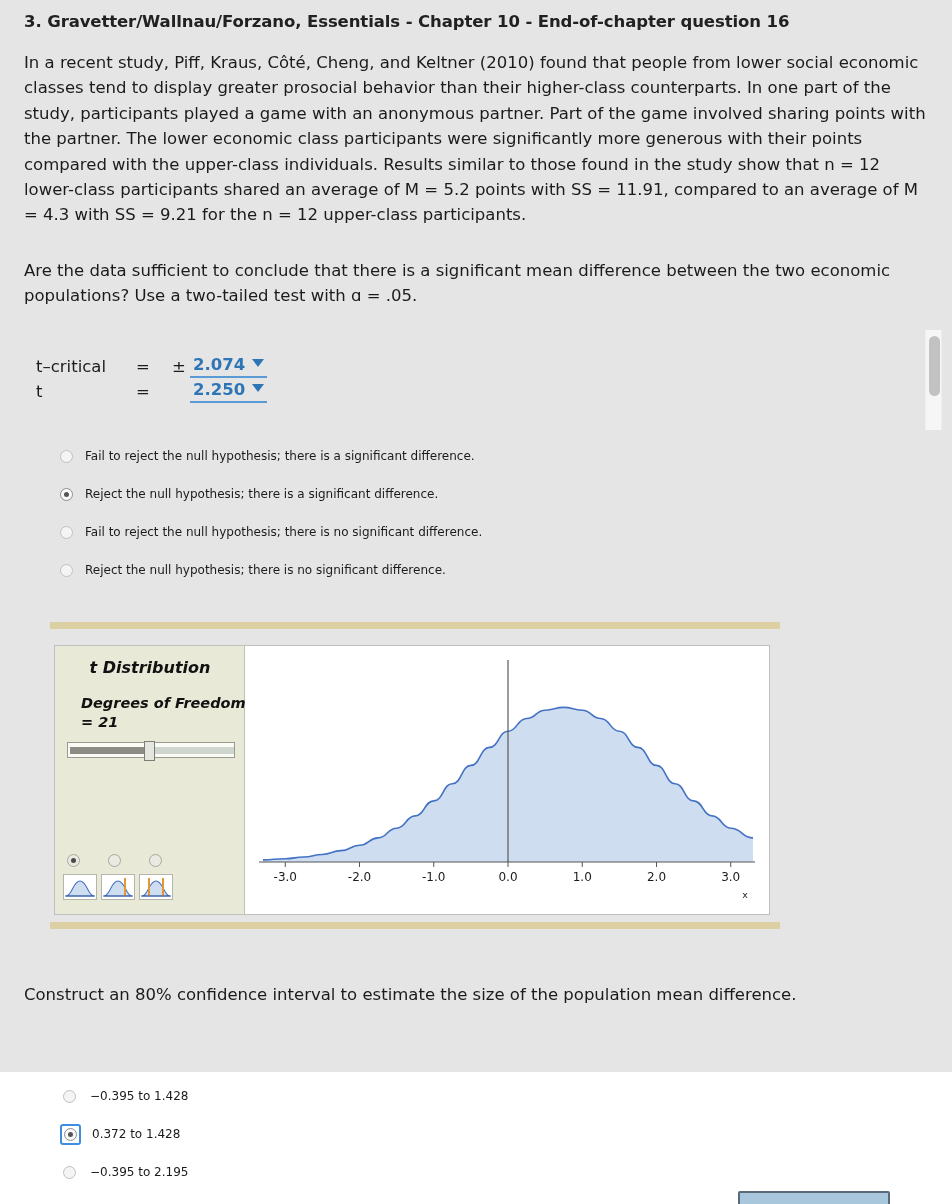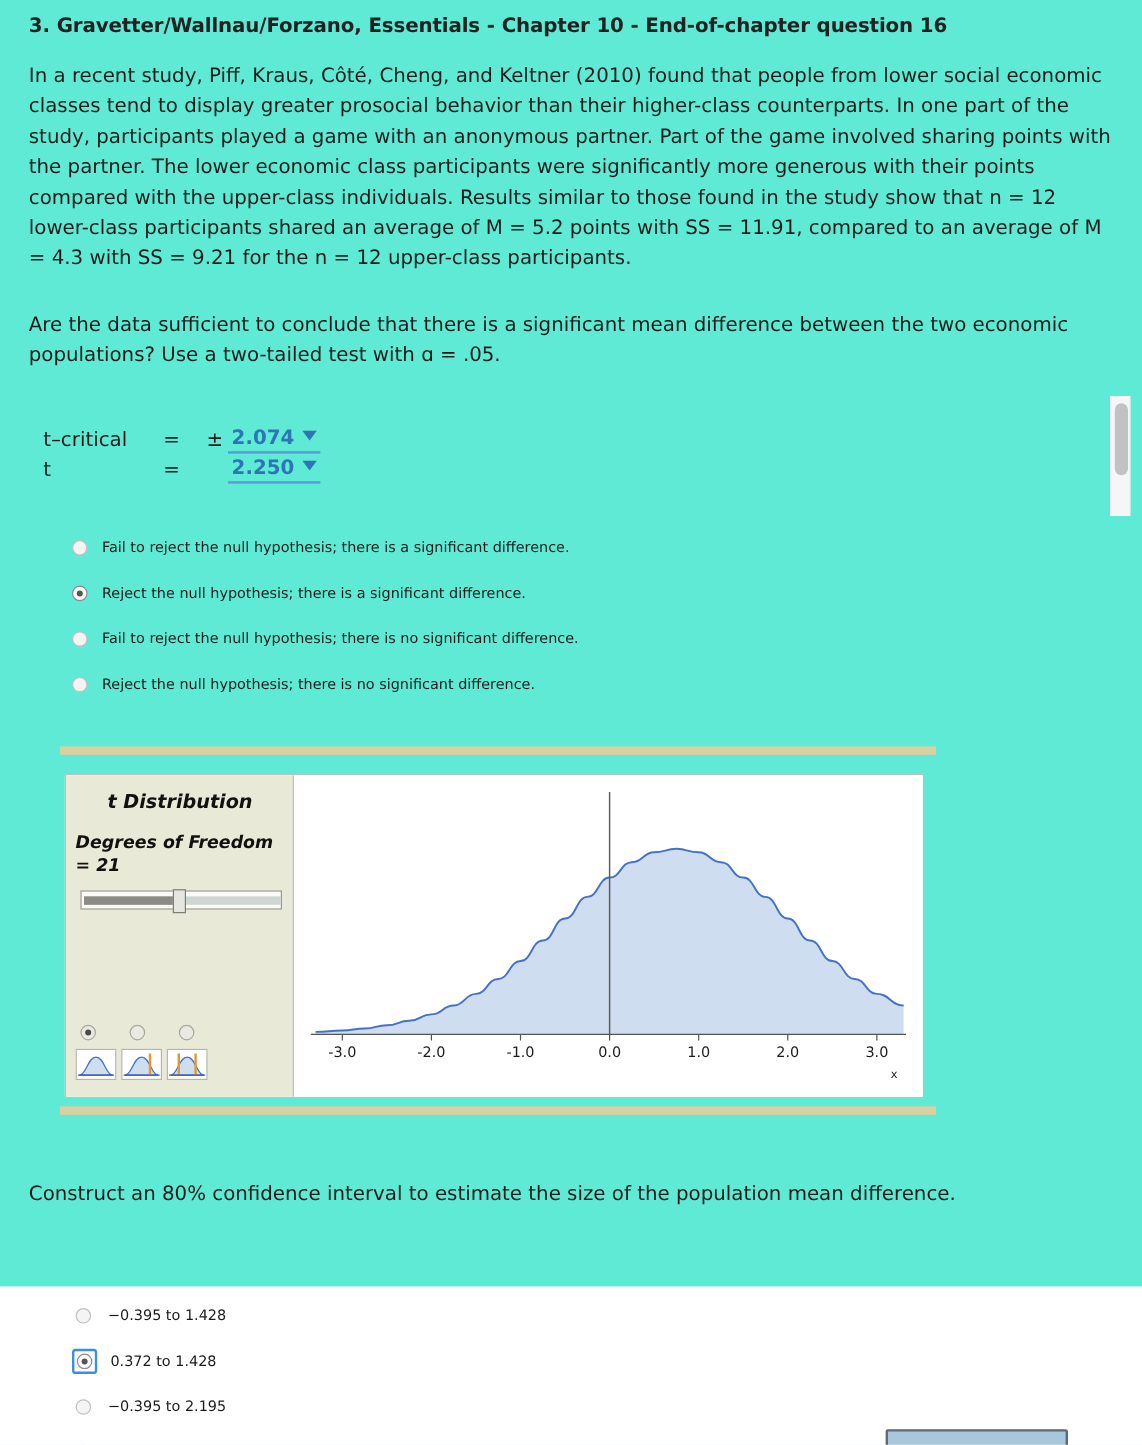--- a/index.html
+++ b/index.html
@@ -8,21 +8,21 @@
     margin: 0; padding: 0;
     width: 952px; height: 1204px;
     background: #ffffff;
     font-family: "DejaVu Sans", "Liberation Sans", sans-serif;
     color: #1a1a1a;
     overflow: hidden;
   }
   #page {
     position: relative;
     width: 952px; height: 1072px;
-    background: #5eead4;
+    background: #e5e5e5;
   }
 
   
   .q-title {
     position: absolute;
     left: 24px; top: 12px;
     width: 900px;
     font-size: 16.5px;
     font-weight: bold;
     color: #212121;
@@ -168,21 +168,21 @@
     left: 0; top: 12px;
     width: 190px;
     text-align: center;
     font-size: 16px;
     font-style: italic;
     font-weight: 600;
     color: #111;
   }
   .panel-dof {
     position: absolute;
-    left: 8px; top: 48px;
+    left: 26px; top: 48px;
     width: 180px;
     font-size: 14.5px;
     font-style: italic;
     font-weight: 600;
     color: #111;
     line-height: 19px;
   }
   
   .slider {
     position: absolute;

